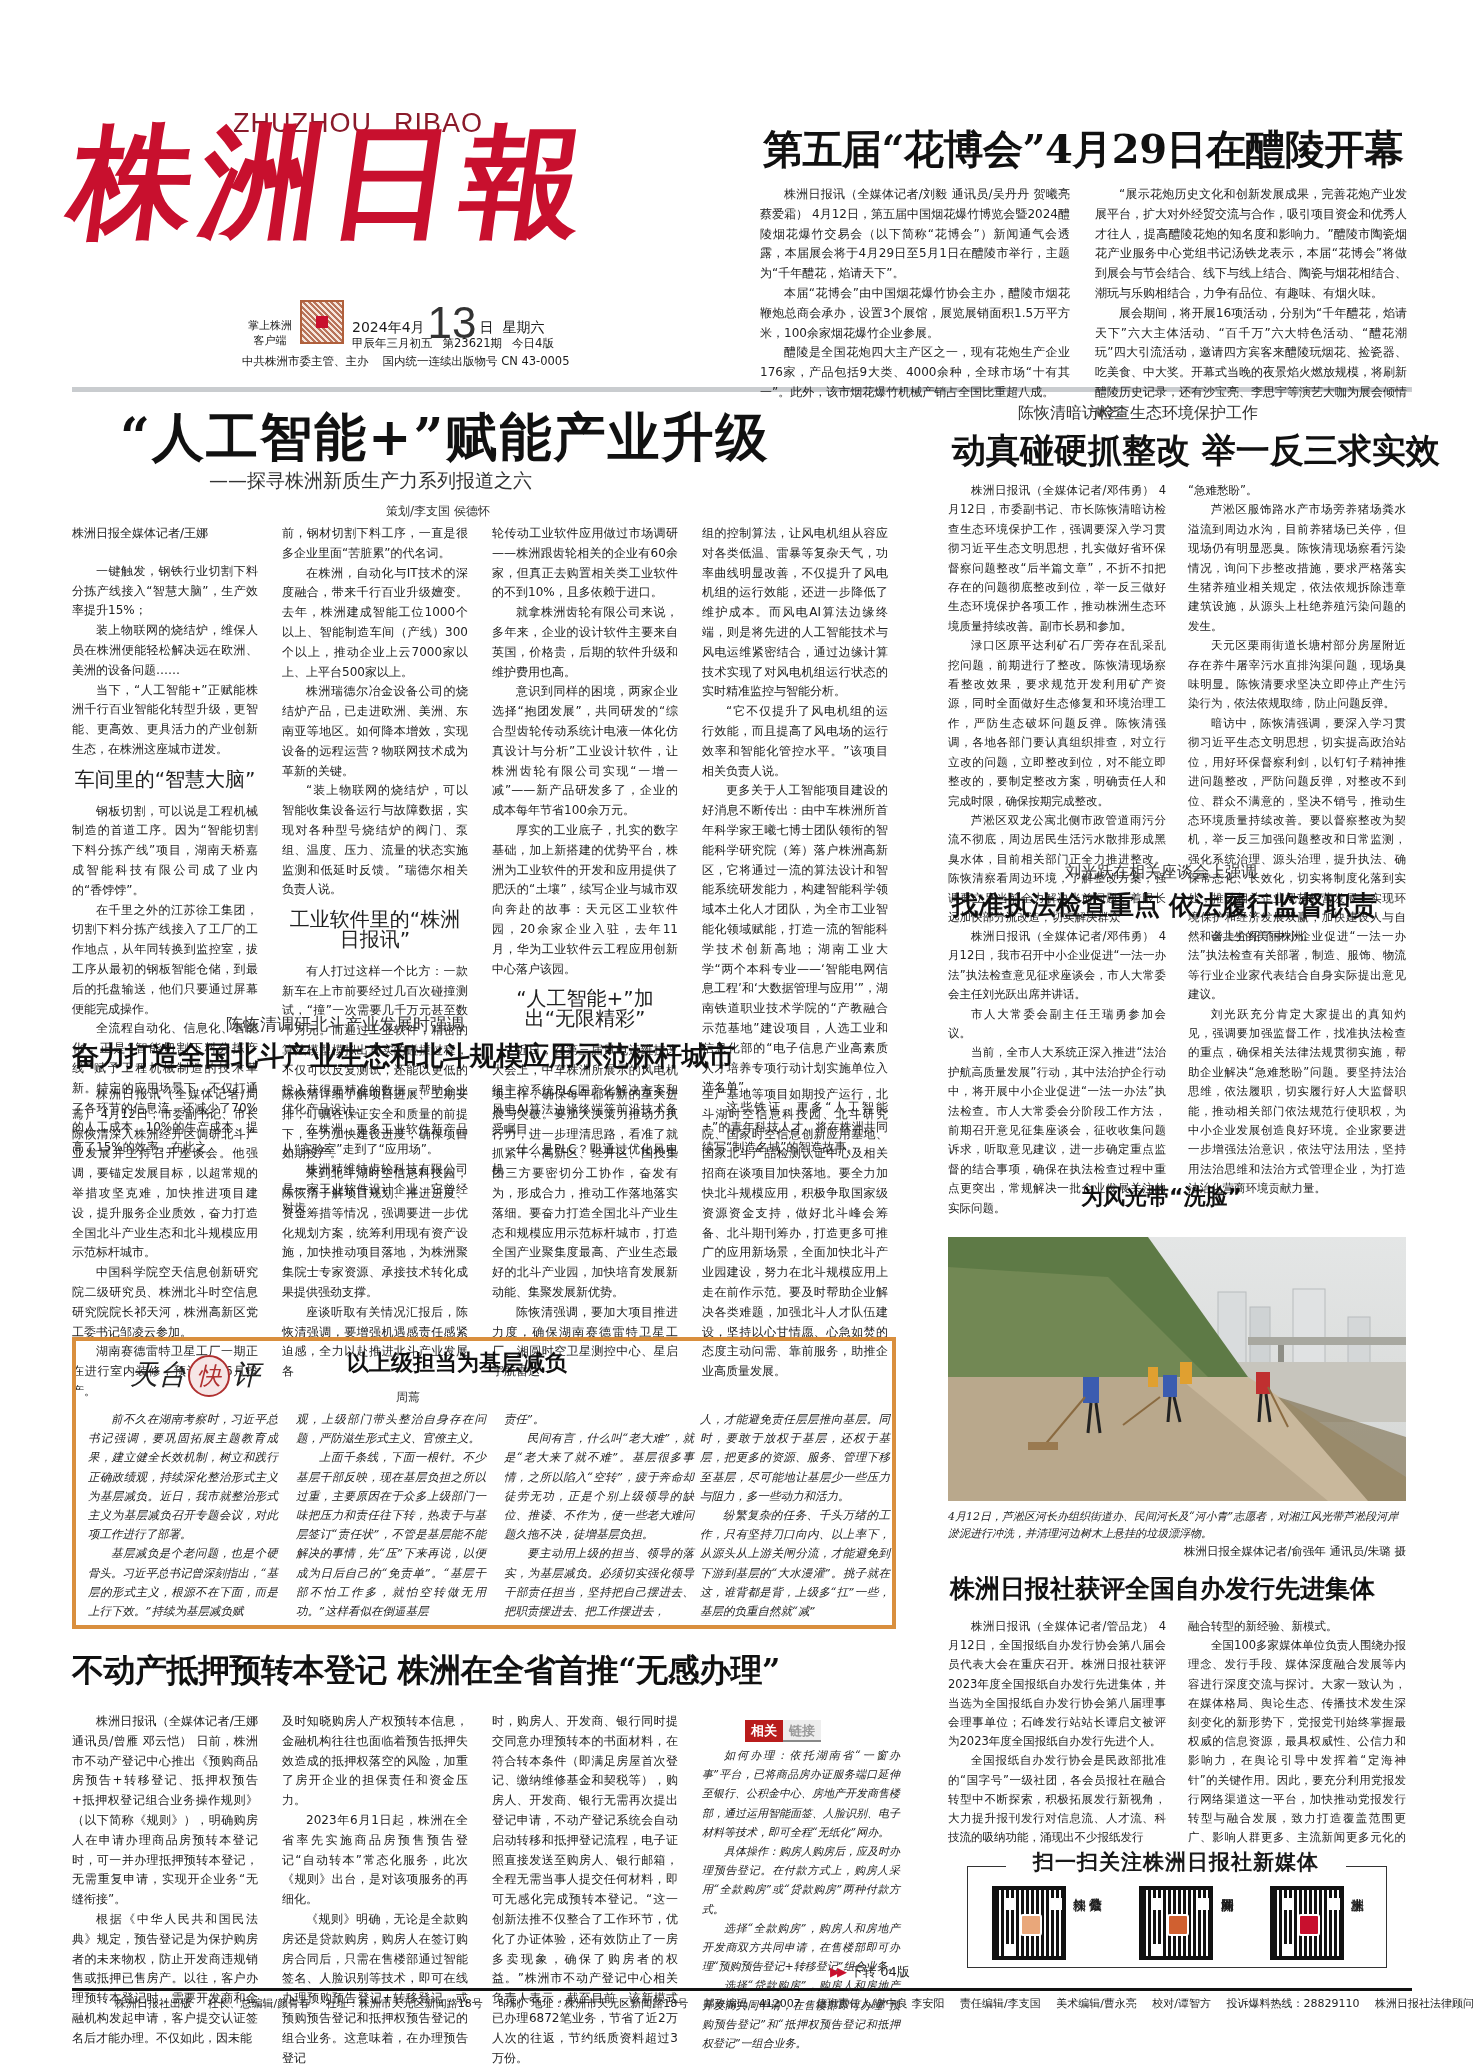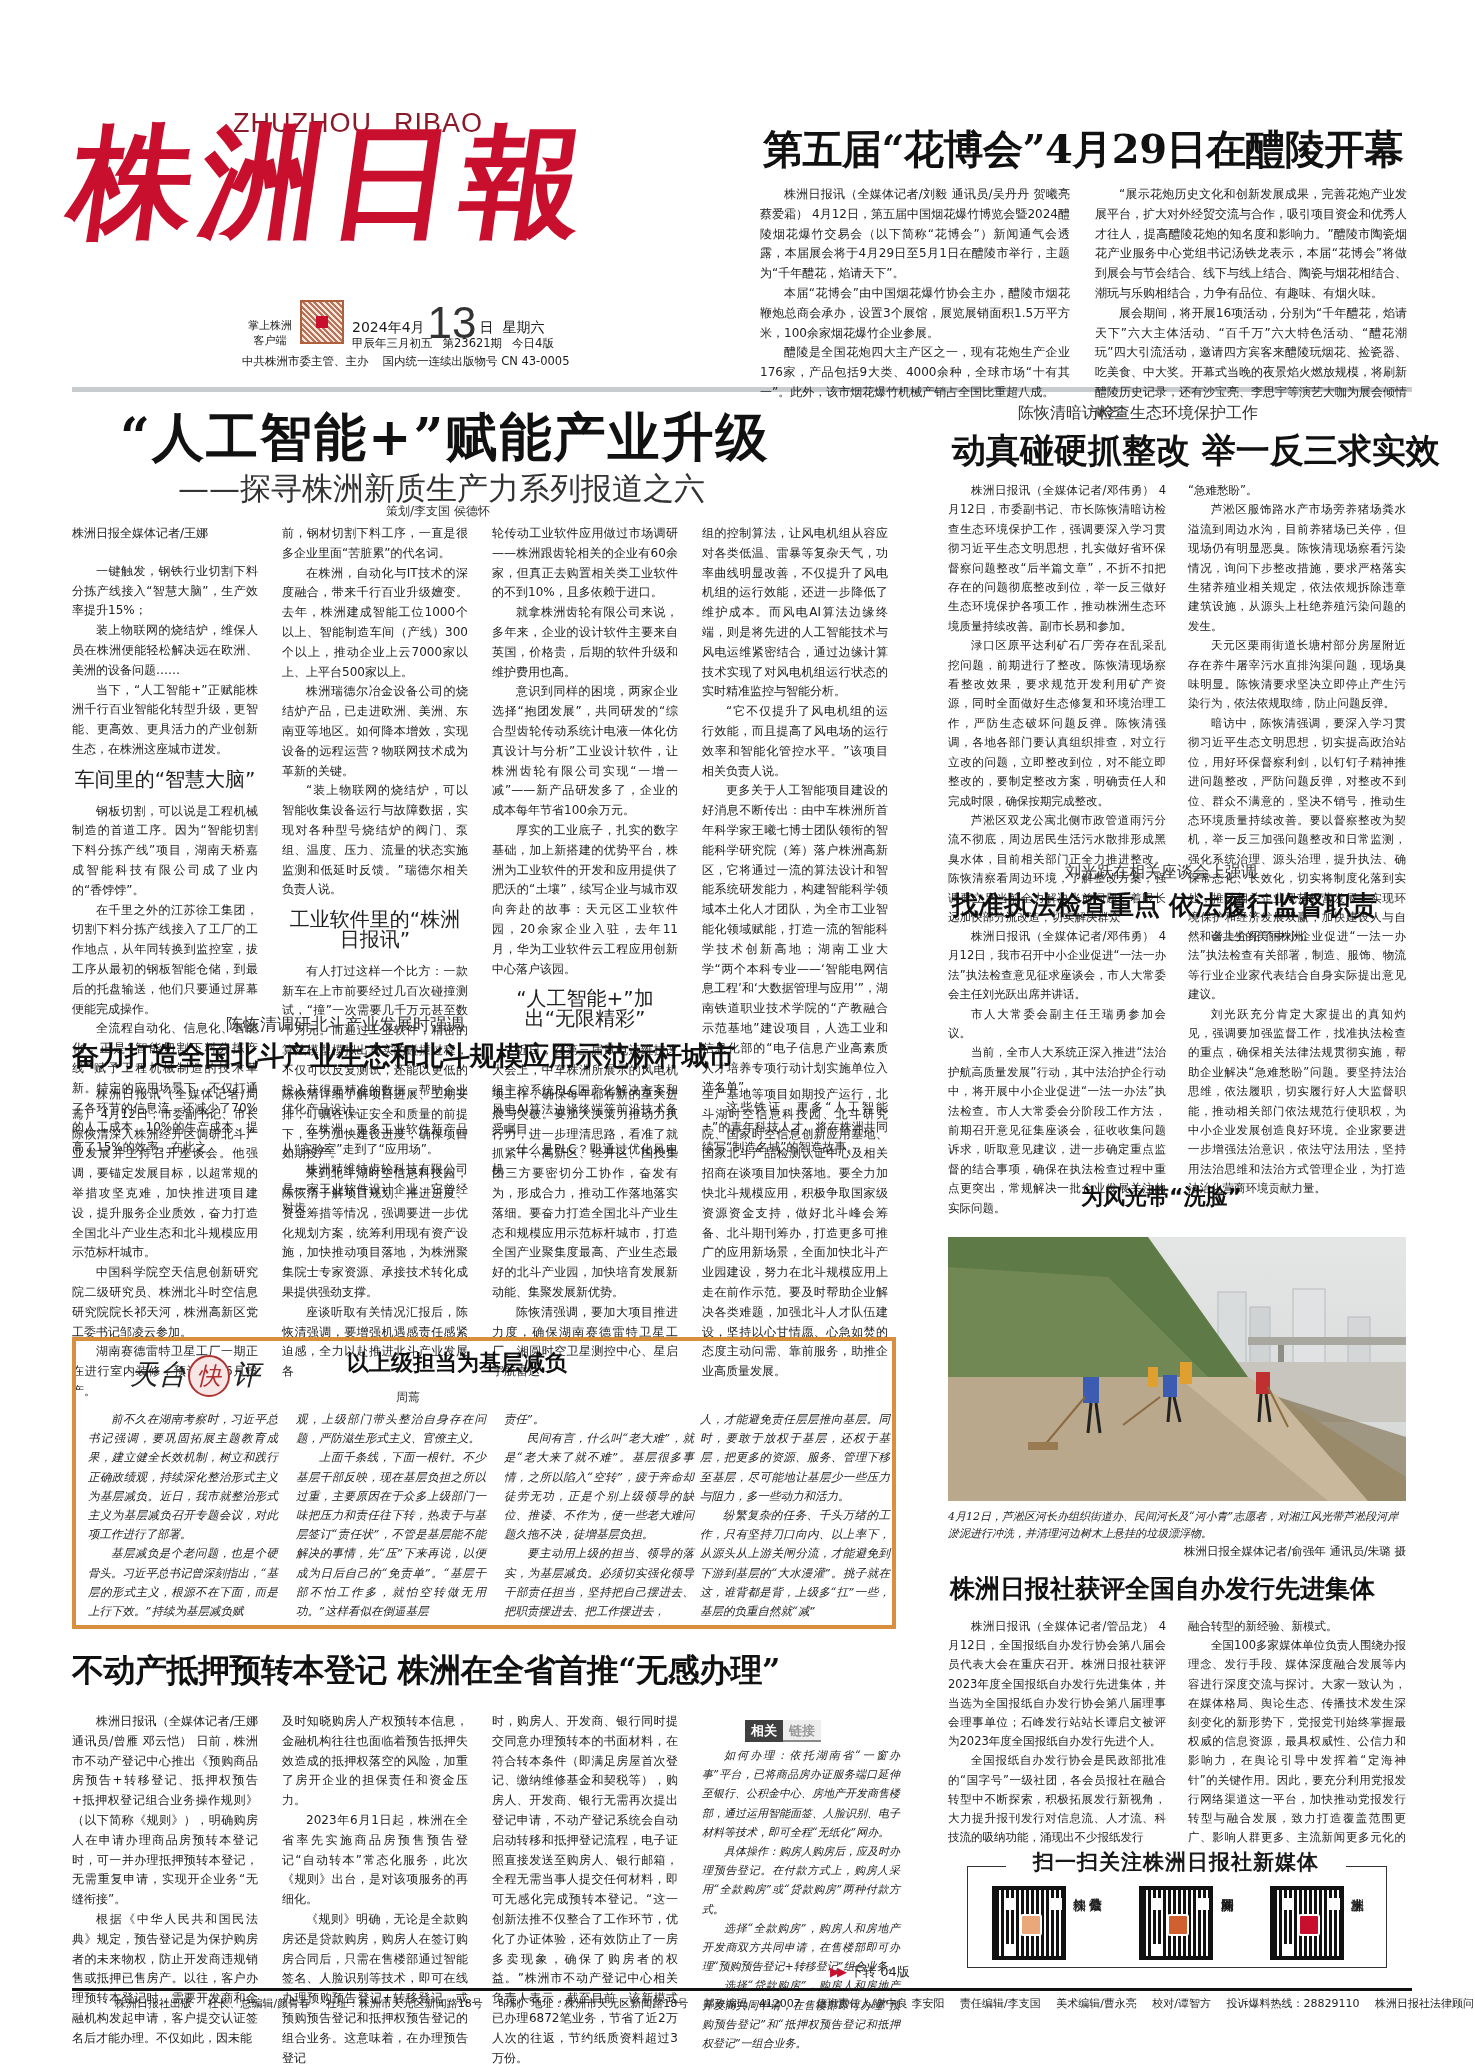--- a/index.html
+++ b/index.html
@@ -42,21 +42,21 @@
   #commentary-logo { left: 130px; top: 1355px; font-family: "DejaVu Serif", serif; font-size: 28px; font-style: italic; color:#222; }
   #commentary-logo .seal { display:inline-block; width: 42px; height: 42px; border-radius: 50%; border: 2px solid #b03030; color: #b03030; text-align:center; line-height: 38px; font-size: 24px; vertical-align: middle; margin: 0 2px; background: #f6e6e6; }
   .commentary-col { font-family: "DejaVu Serif", "Liberation Serif", serif; font-size: 11.5px; line-height: 19.2px; font-style: italic; }
 
   
   #photo { left: 948px; top: 1237px; width: 458px; height: 264px; overflow: hidden; background: #c8c4bc; }
   .photo-caption { position:absolute; font-size: 11px; line-height: 17px; font-family:"DejaVu Serif", serif; font-style: italic; color:#222; }
 
   
   #related-badge { left: 745px; top: 1720px; height: 22px; display:flex; font-size: 13px; font-weight: bold; }
-  #related-badge .a { background: #404040; color:#fff; padding: 2px 6px; }
+  #related-badge .a { background: #b91c1c; color:#fff; padding: 2px 6px; }
   #related-badge .b { background: #eee; color:#999; padding: 2px 6px; border-bottom: 2px solid #888; }
   .turn { position:absolute; font-size: 13px; color:#222; }
   .turn .arr { color: #c8102e; letter-spacing: -3px; margin-right: 6px; }
 
   
   #qr-panel { left: 967px; top: 1866px; width: 420px; height: 102px; border: 1px solid #333; border-top: none; }
   #qr-panel-title { left: 1006px; top: 1848px; width: 340px; text-align:center; font-size: 21px; font-weight: bold; background:#fff; letter-spacing: 1px; }
   .qr-top-line { position:absolute; top: 1866px; height:1px; background:#333; }
   .qr { position:absolute; width: 74px; height: 74px; background:
       linear-gradient(#fff,#fff) 8px 8px/12px 12px no-repeat,
@@ -93,21 +93,21 @@
   <p>株洲日报讯（全媒体记者/刘毅  通讯员/吴丹丹  贺曦亮  蔡爱霜）  4月12日，第五届中国烟花爆竹博览会暨2024醴陵烟花爆竹交易会（以下简称“花博会”）新闻通气会透露，本届展会将于4月29日至5月1日在醴陵市举行，主题为“千年醴花，焰请天下”。</p>
   <p>本届“花博会”由中国烟花爆竹协会主办，醴陵市烟花鞭炮总商会承办，设置3个展馆，展览展销面积1.5万平方米，100余家烟花爆竹企业参展。</p>
   <p>醴陵是全国花炮四大主产区之一，现有花炮生产企业176家，产品包括9大类、4000余种，全球市场“十有其一”。此外，该市烟花爆竹机械产销占全国比重超八成。</p>
 </div>
 <div class="col" style="left:1095px; top:185px; width:312px;">
   <p>“展示花炮历史文化和创新发展成果，完善花炮产业发展平台，扩大对外经贸交流与合作，吸引项目资金和优秀人才往人，提高醴陵花炮的知名度和影响力。”醴陵市陶瓷烟花产业服务中心党组书记汤铁龙表示，本届“花博会”将做到展会与节会结合、线下与线上结合、陶瓷与烟花相结合、潮玩与乐购相结合，力争有品位、有趣味、有烟火味。</p>
   <p>展会期间，将开展16项活动，分别为“千年醴花，焰请天下”六大主体活动、“百千万”六大特色活动、“醴花潮玩”四大引流活动，邀请四方宾客来醴陵玩烟花、捡瓷器、吃美食、中大奖。开幕式当晚的夜景焰火燃放规模，将刷新醴陵历史记录，还有沙宝亮、李思宇等演艺大咖为展会倾情献艺。</p>
 </div>
 
 <div class="head serif" style="left:120px; top:403px; font-size:52px; font-weight:bold; letter-spacing:2px;">“人工智能+”赋能产业升级</div>
-<div class="sub sans" style="left:178px; top:468px; font-size:31px;text-align:right;">——探寻株洲新质生产力系列报道之六</div>
+<div class="sub sans" style="left:209px; top:468px; font-size:19px;text-align:right;">——探寻株洲新质生产力系列报道之六</div>
 <div class="sub sans" style="left:288px; top:503px; font-size:12px; width:300px; text-align:center;">策划/李支国  侯德怀</div>
 
 <div class="col" style="left:72px; top:524px; width:186px;">
   <p class="noindent" style="margin-bottom:18px">株洲日报全媒体记者/王娜</p>
   <p>一键触发，钢铁行业切割下料分拣产线接入“智慧大脑”，生产效率提升15%；</p>
   <p>装上物联网的烧结炉，维保人员在株洲便能轻松解决远在欧洲、美洲的设备问题……</p>
   <p>当下，“人工智能+”正赋能株洲千行百业智能化转型升级，更智能、更高效、更具活力的产业创新生态，在株洲这座城市迸发。</p>
   <h4>车间里的“智慧大脑”</h4>
   <p>钢板切割，可以说是工程机械制造的首道工序。因为“智能切割下料分拣产线”项目，湖南天桥嘉成智能科技有限公司成了业内的“香饽饽”。</p>
   <p>在千里之外的江苏徐工集团，切割下料分拣产线接入了工厂的工作地点，从年同转换到监控室，拔工序从最初的钢板智能仓储，到最后的托盘输送，他们只要通过屏幕便能完成操作。</p>

